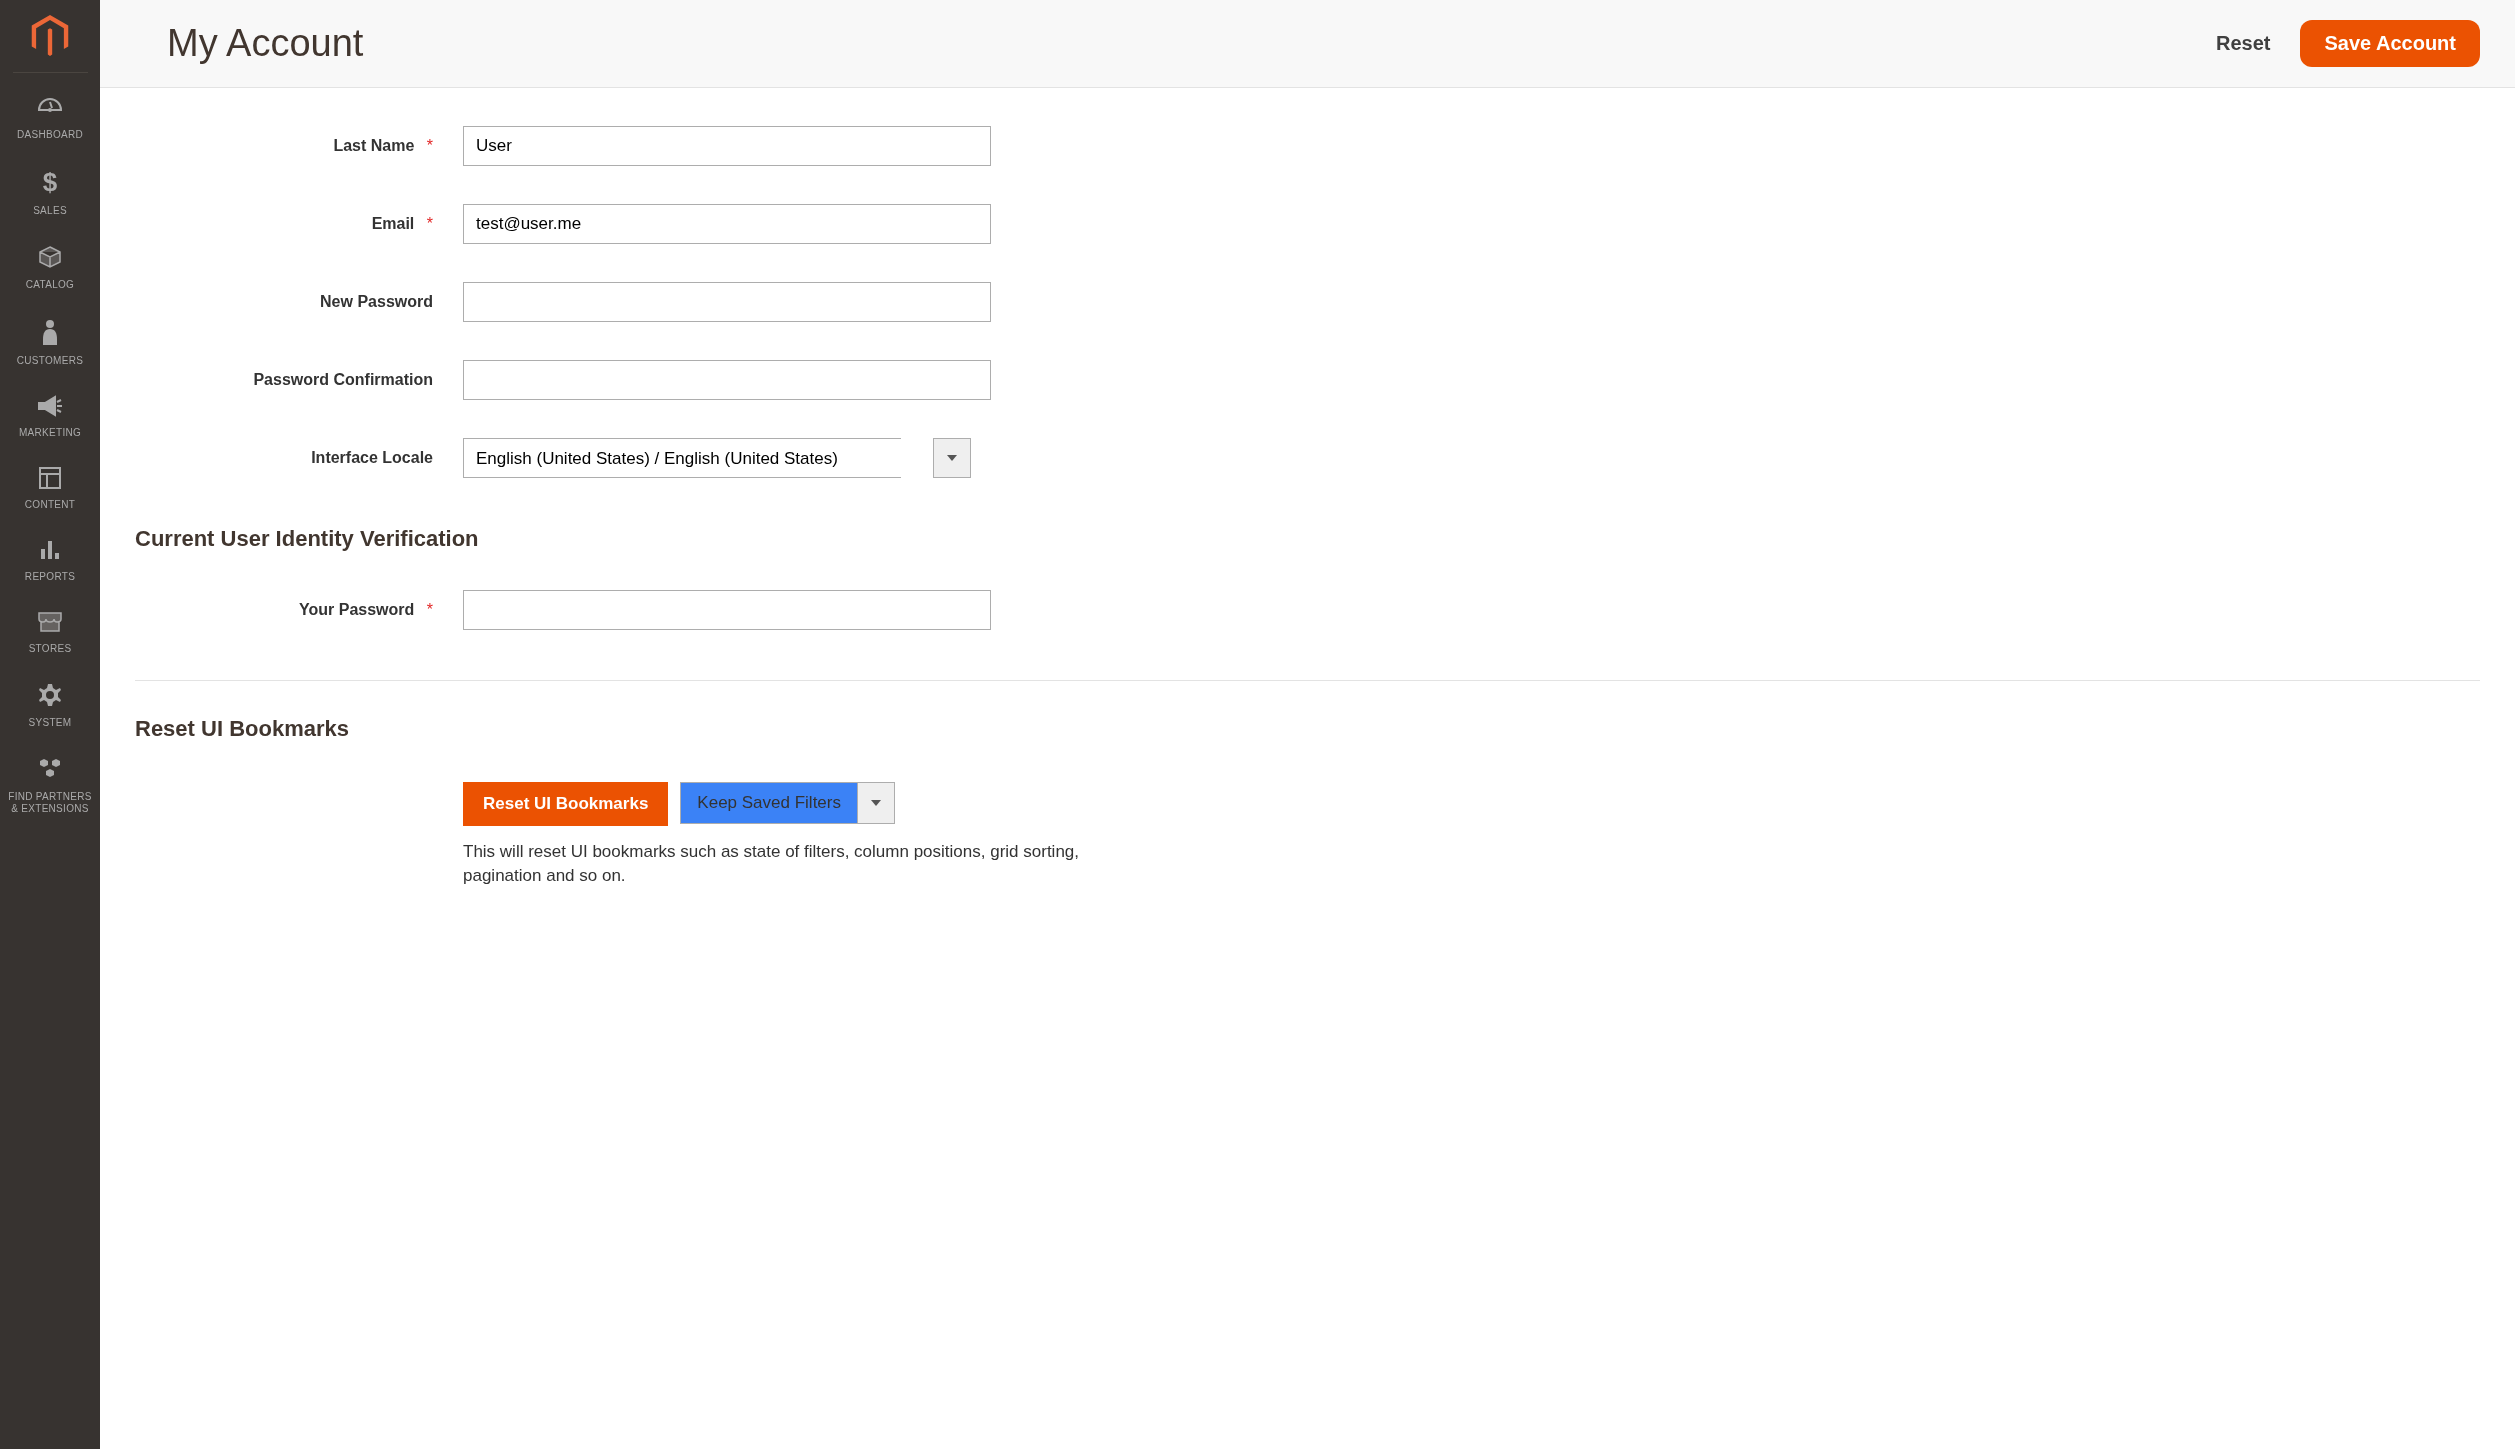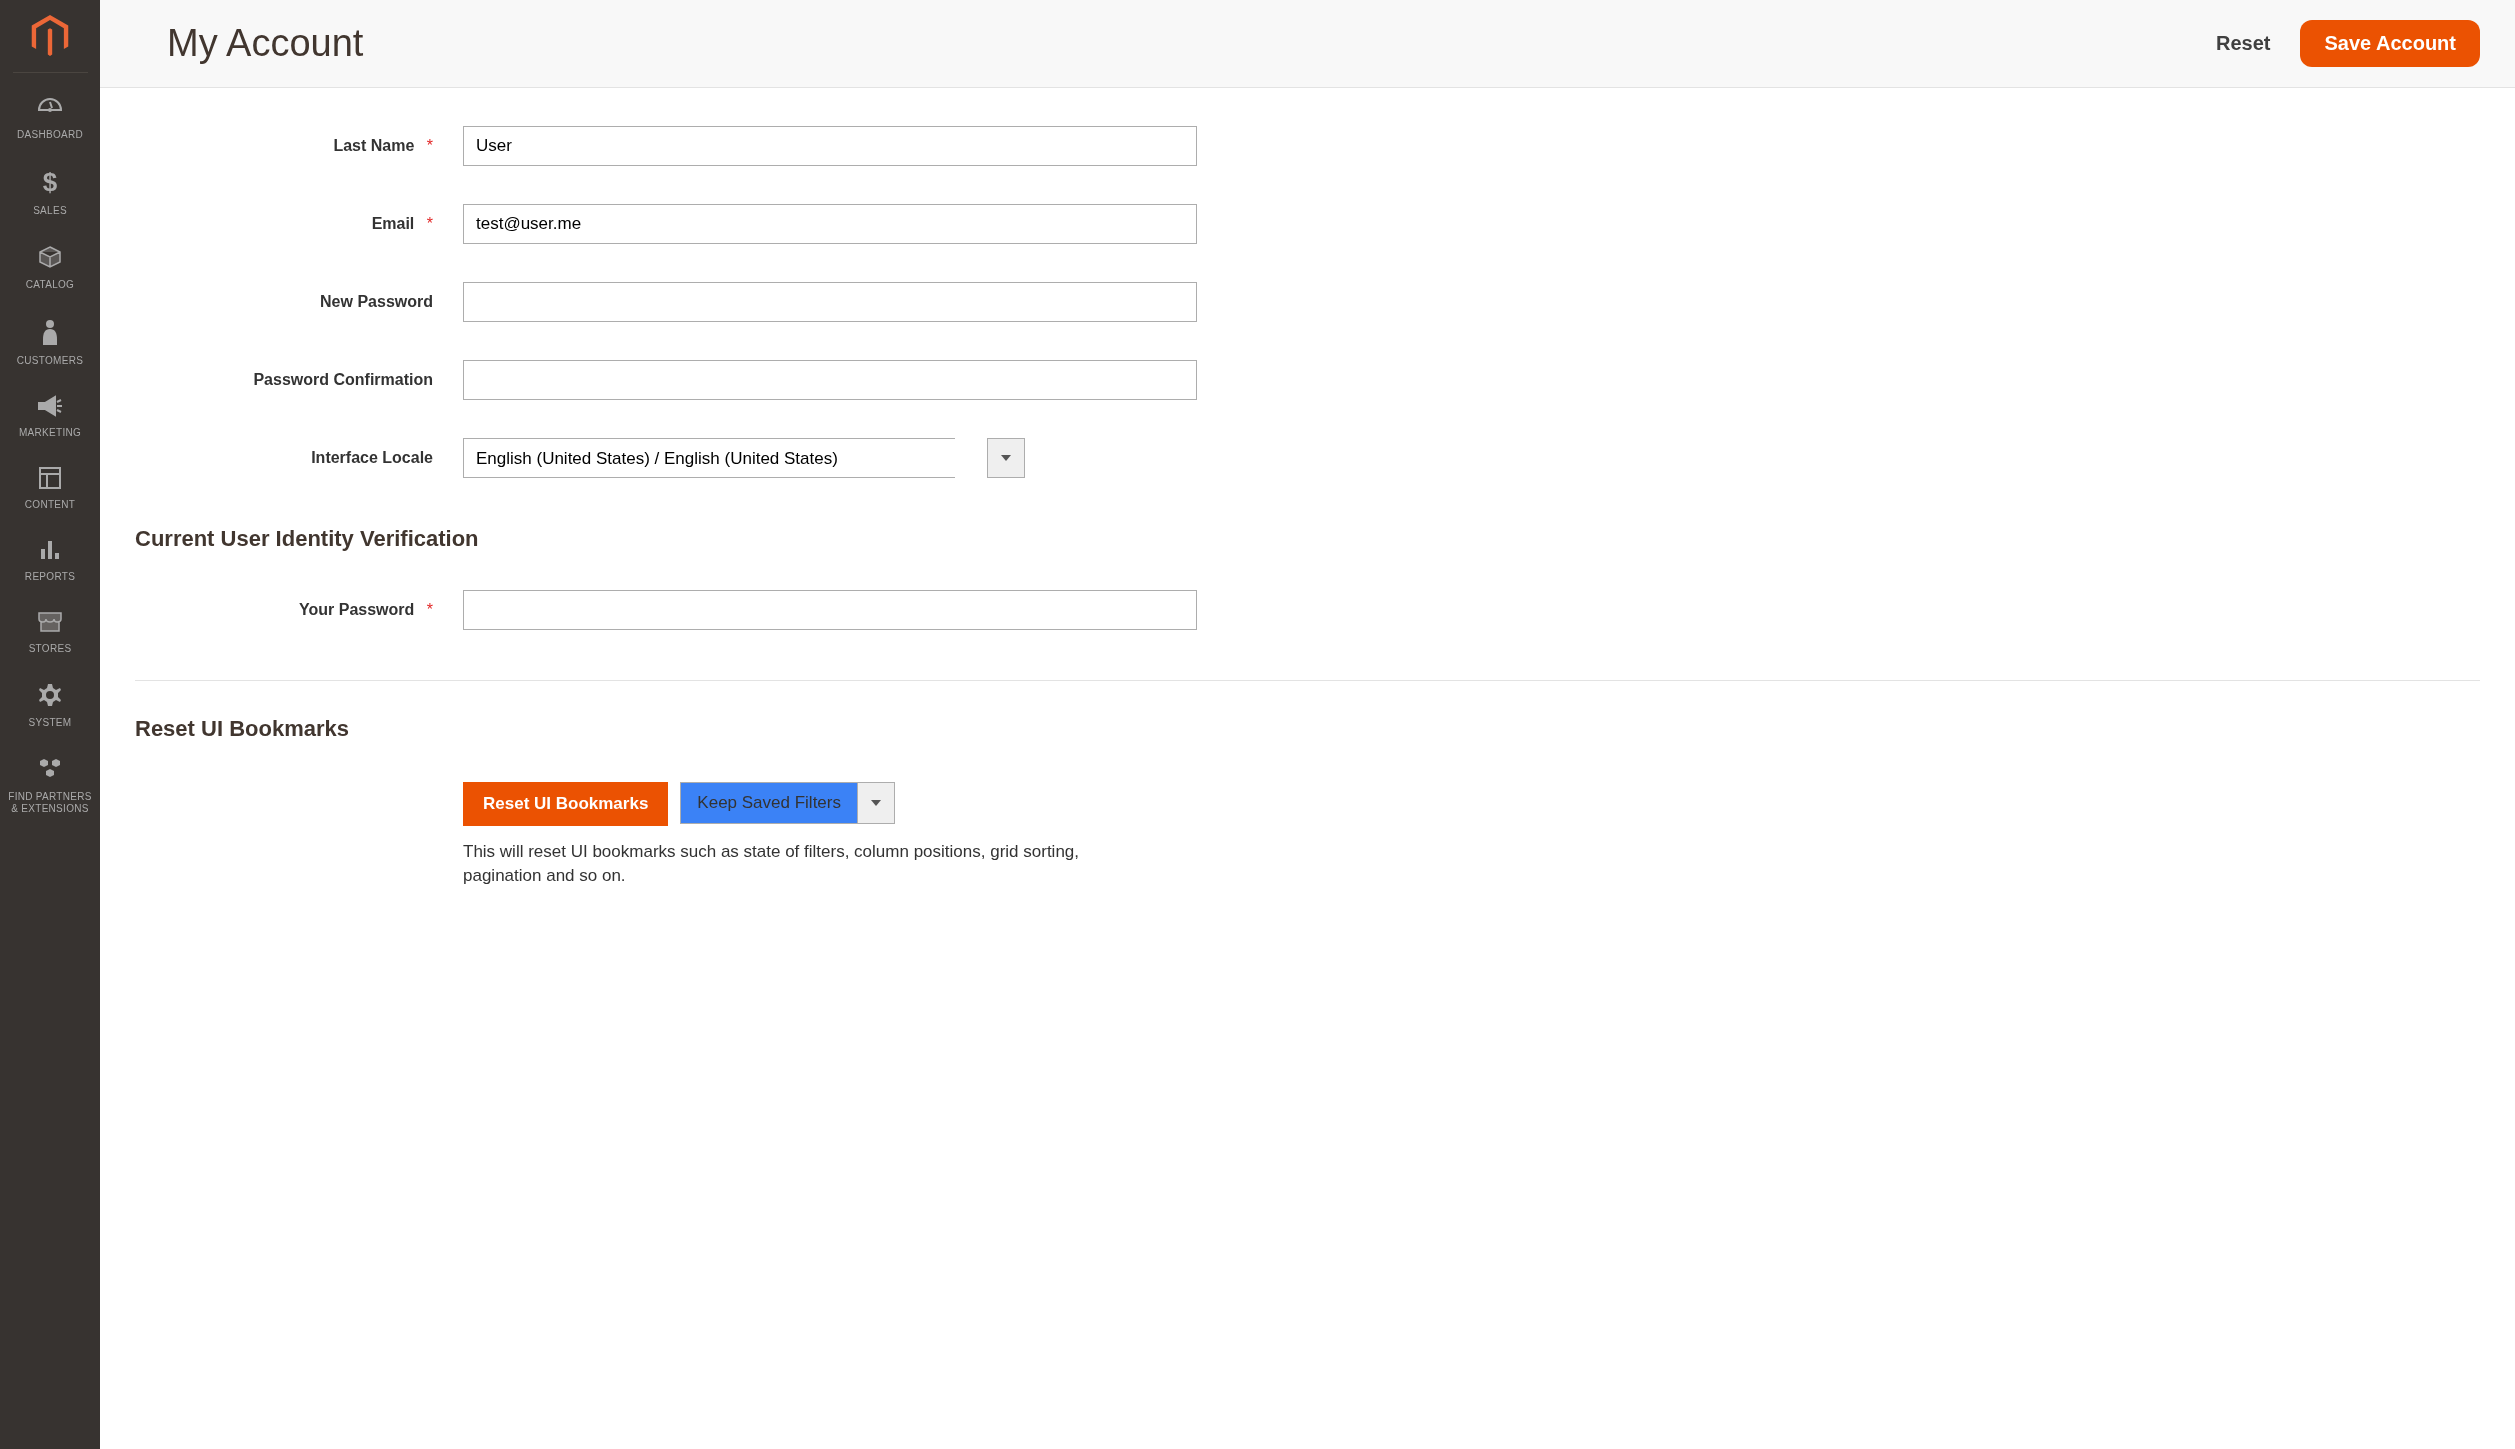--- a/index.html
+++ b/index.html
@@ -113,30 +113,30 @@
       font-size: 16px;
       font-weight: 600;
       color: #333;
     }
     .required-mark {
       color: #e22626;
       margin-left: 8px;
       font-weight: normal;
     }
     .form-input {
-      width: 734px;
+      width: 528px;
       height: 40px;
       border: 1px solid #adadad;
       padding: 0 12px;
       font-size: 17px;
       background: #fff;
     }
     .select-wrapper {
       display: flex;
-      width: 562px;
+      width: 508px;
       gap: 32px;
     }
     .form-select {
       flex: 1;
       height: 40px;
       border: 1px solid #adadad;
       padding: 0 12px;
       font-size: 17px;
       background: #fff;
       appearance: none;

